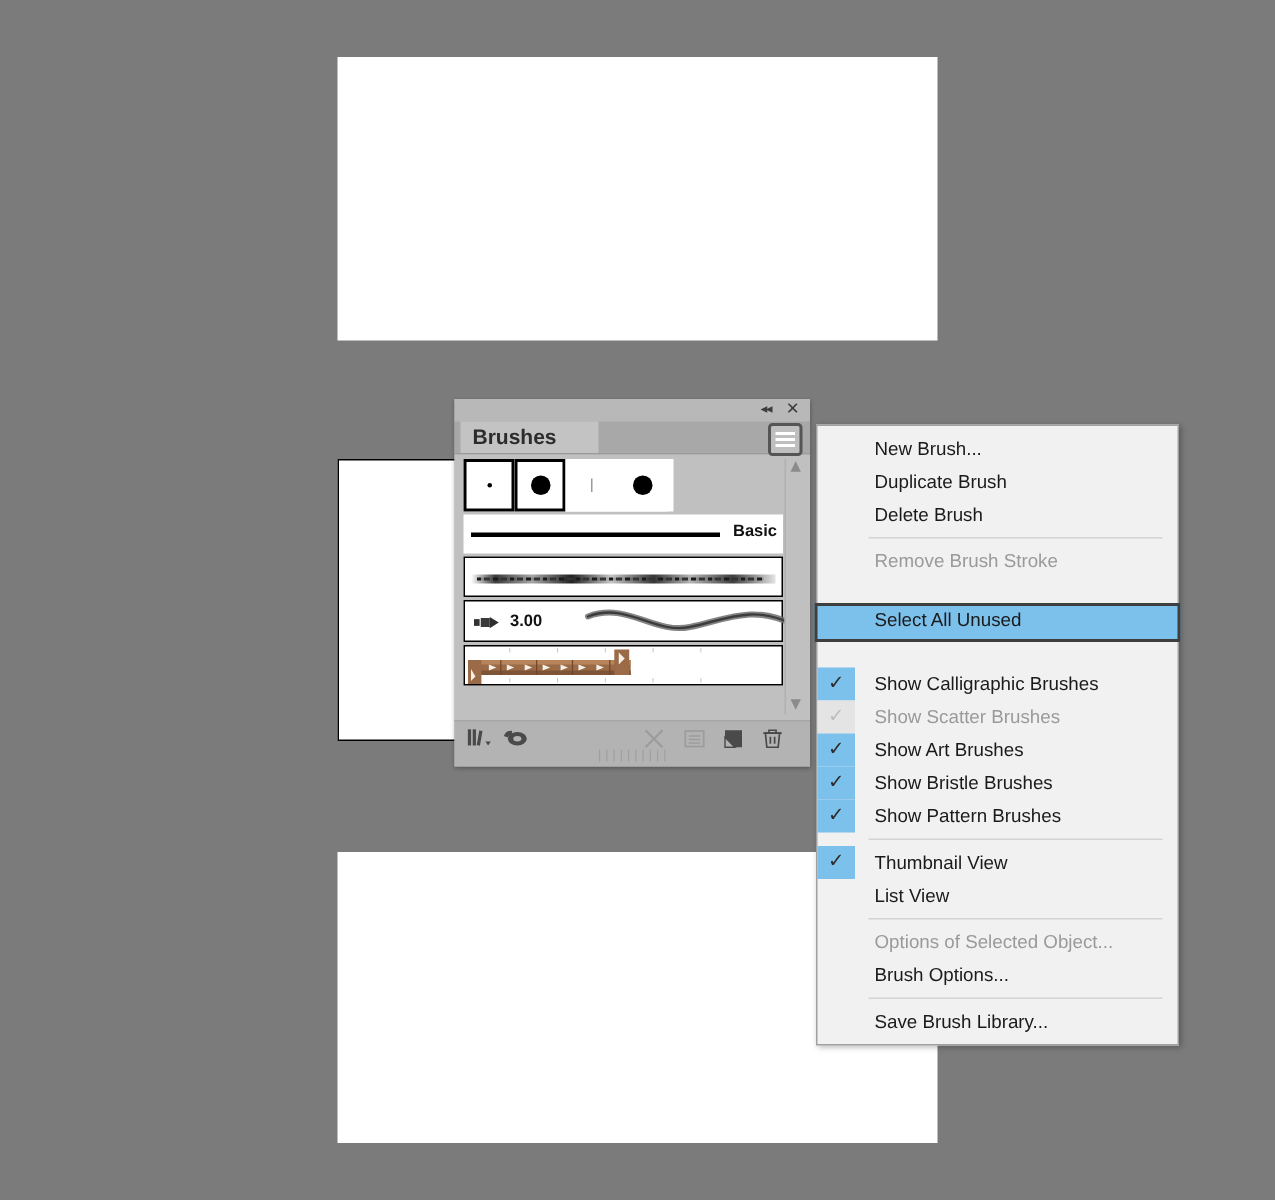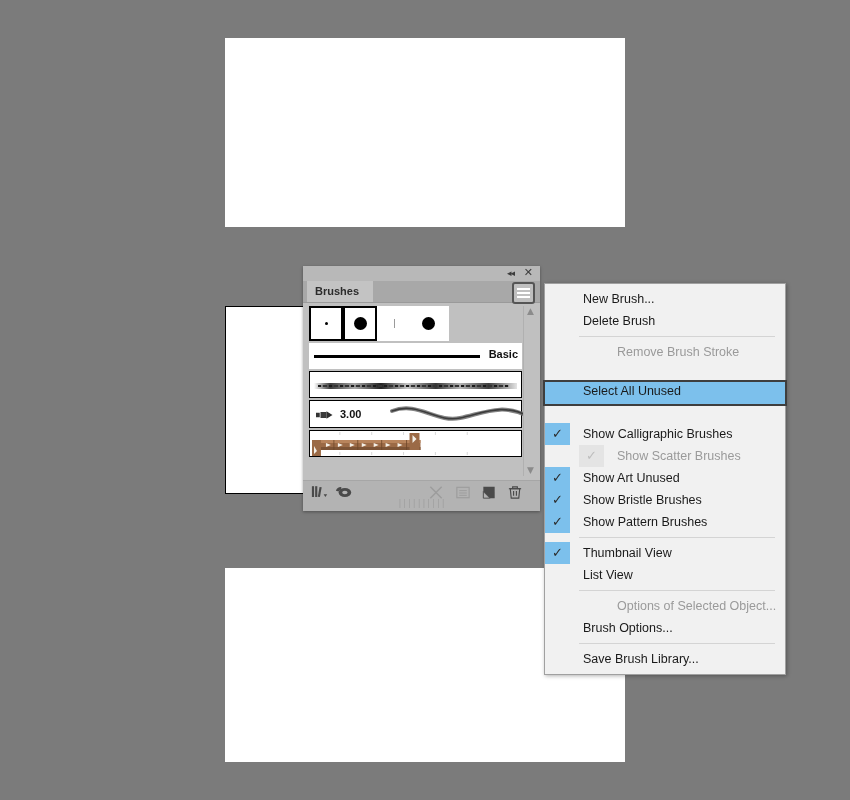--- a/index.html
+++ b/index.html
@@ -65,24 +65,24 @@
     height: 21px;
     background: #a8a8a8;
     border-bottom: 1px solid #9a9a9a;
   }
   .panel-tab {
     position: absolute;
     left: 4px;
     top: 0;
     height: 21px;
     line-height: 21px;
-    padding: 0 14px 0 8px;
+    padding: 0 28px 0 8px;
     background: #c3c3c3;
     color: #2c2c2c;
-    font-size: 11px;
+    font-size: 14px;
     font-weight: bold;
   }
   .panel-menu-btn {
     position: absolute;
     right: 5px;
     top: 1px;
     width: 23px;
     height: 22px;
     background: #bfbfbf;
     border: 2px solid #555;
@@ -255,21 +255,21 @@
     font-size: 12.5px;
     color: #1a1a1a;
   }
   .menu-item {
     position: relative;
     height: 22px;
     line-height: 22px;
     padding-left: 38px;
     white-space: nowrap;
   }
-  .menu-item.disabled { color: #9a9a9a; margin-left: 34px; }
+  .menu-item.disabled { color: #9a9a9a; }
   .menu-item.highlight {
     background: #7cc0ec;
     border: 2px solid #3e3e3e;
     height: 22px;
     line-height: 19px;
     box-sizing: content-box;
     margin: 17px -2px;
   }
   .menu-check {
     position: absolute;
@@ -455,27 +455,28 @@
           <line x1="10.5" y1="7.5" x2="10.5" y2="12.5"></line>
         </g>
       </svg>
     </div>
     <div class="grip">||||||||||</div>
   </div>
 </div>
 
 <div id="flyout-menu">
     <div class="menu-item"><span>New Brush...</span></div>
+    <div class="menu-item"><span>Duplicate Brush</span></div>
     <div class="menu-item"><span>Delete Brush</span></div>
     <div class="menu-sep"></div>
     <div class="menu-item disabled"><span>Remove Brush Stroke</span></div>
     <div class="menu-item highlight"><span>Select All Unused</span></div>
     <div class="menu-item"><span class="menu-check">✓</span><span>Show Calligraphic Brushes</span></div>
     <div class="menu-item disabled"><span class="menu-check dim">✓</span><span>Show Scatter Brushes</span></div>
-    <div class="menu-item"><span class="menu-check">✓</span><span>Show Art Unused</span></div>
+    <div class="menu-item"><span class="menu-check">✓</span><span>Show Art Brushes</span></div>
     <div class="menu-item"><span class="menu-check">✓</span><span>Show Bristle Brushes</span></div>
     <div class="menu-item"><span class="menu-check">✓</span><span>Show Pattern Brushes</span></div>
     <div class="menu-sep"></div>
     <div class="menu-item"><span class="menu-check">✓</span><span>Thumbnail View</span></div>
     <div class="menu-item"><span>List View</span></div>
     <div class="menu-sep"></div>
     <div class="menu-item disabled"><span>Options of Selected Object...</span></div>
     <div class="menu-item"><span>Brush Options...</span></div>
     <div class="menu-sep"></div>
     <div class="menu-item"><span>Save Brush Library...</span></div>

